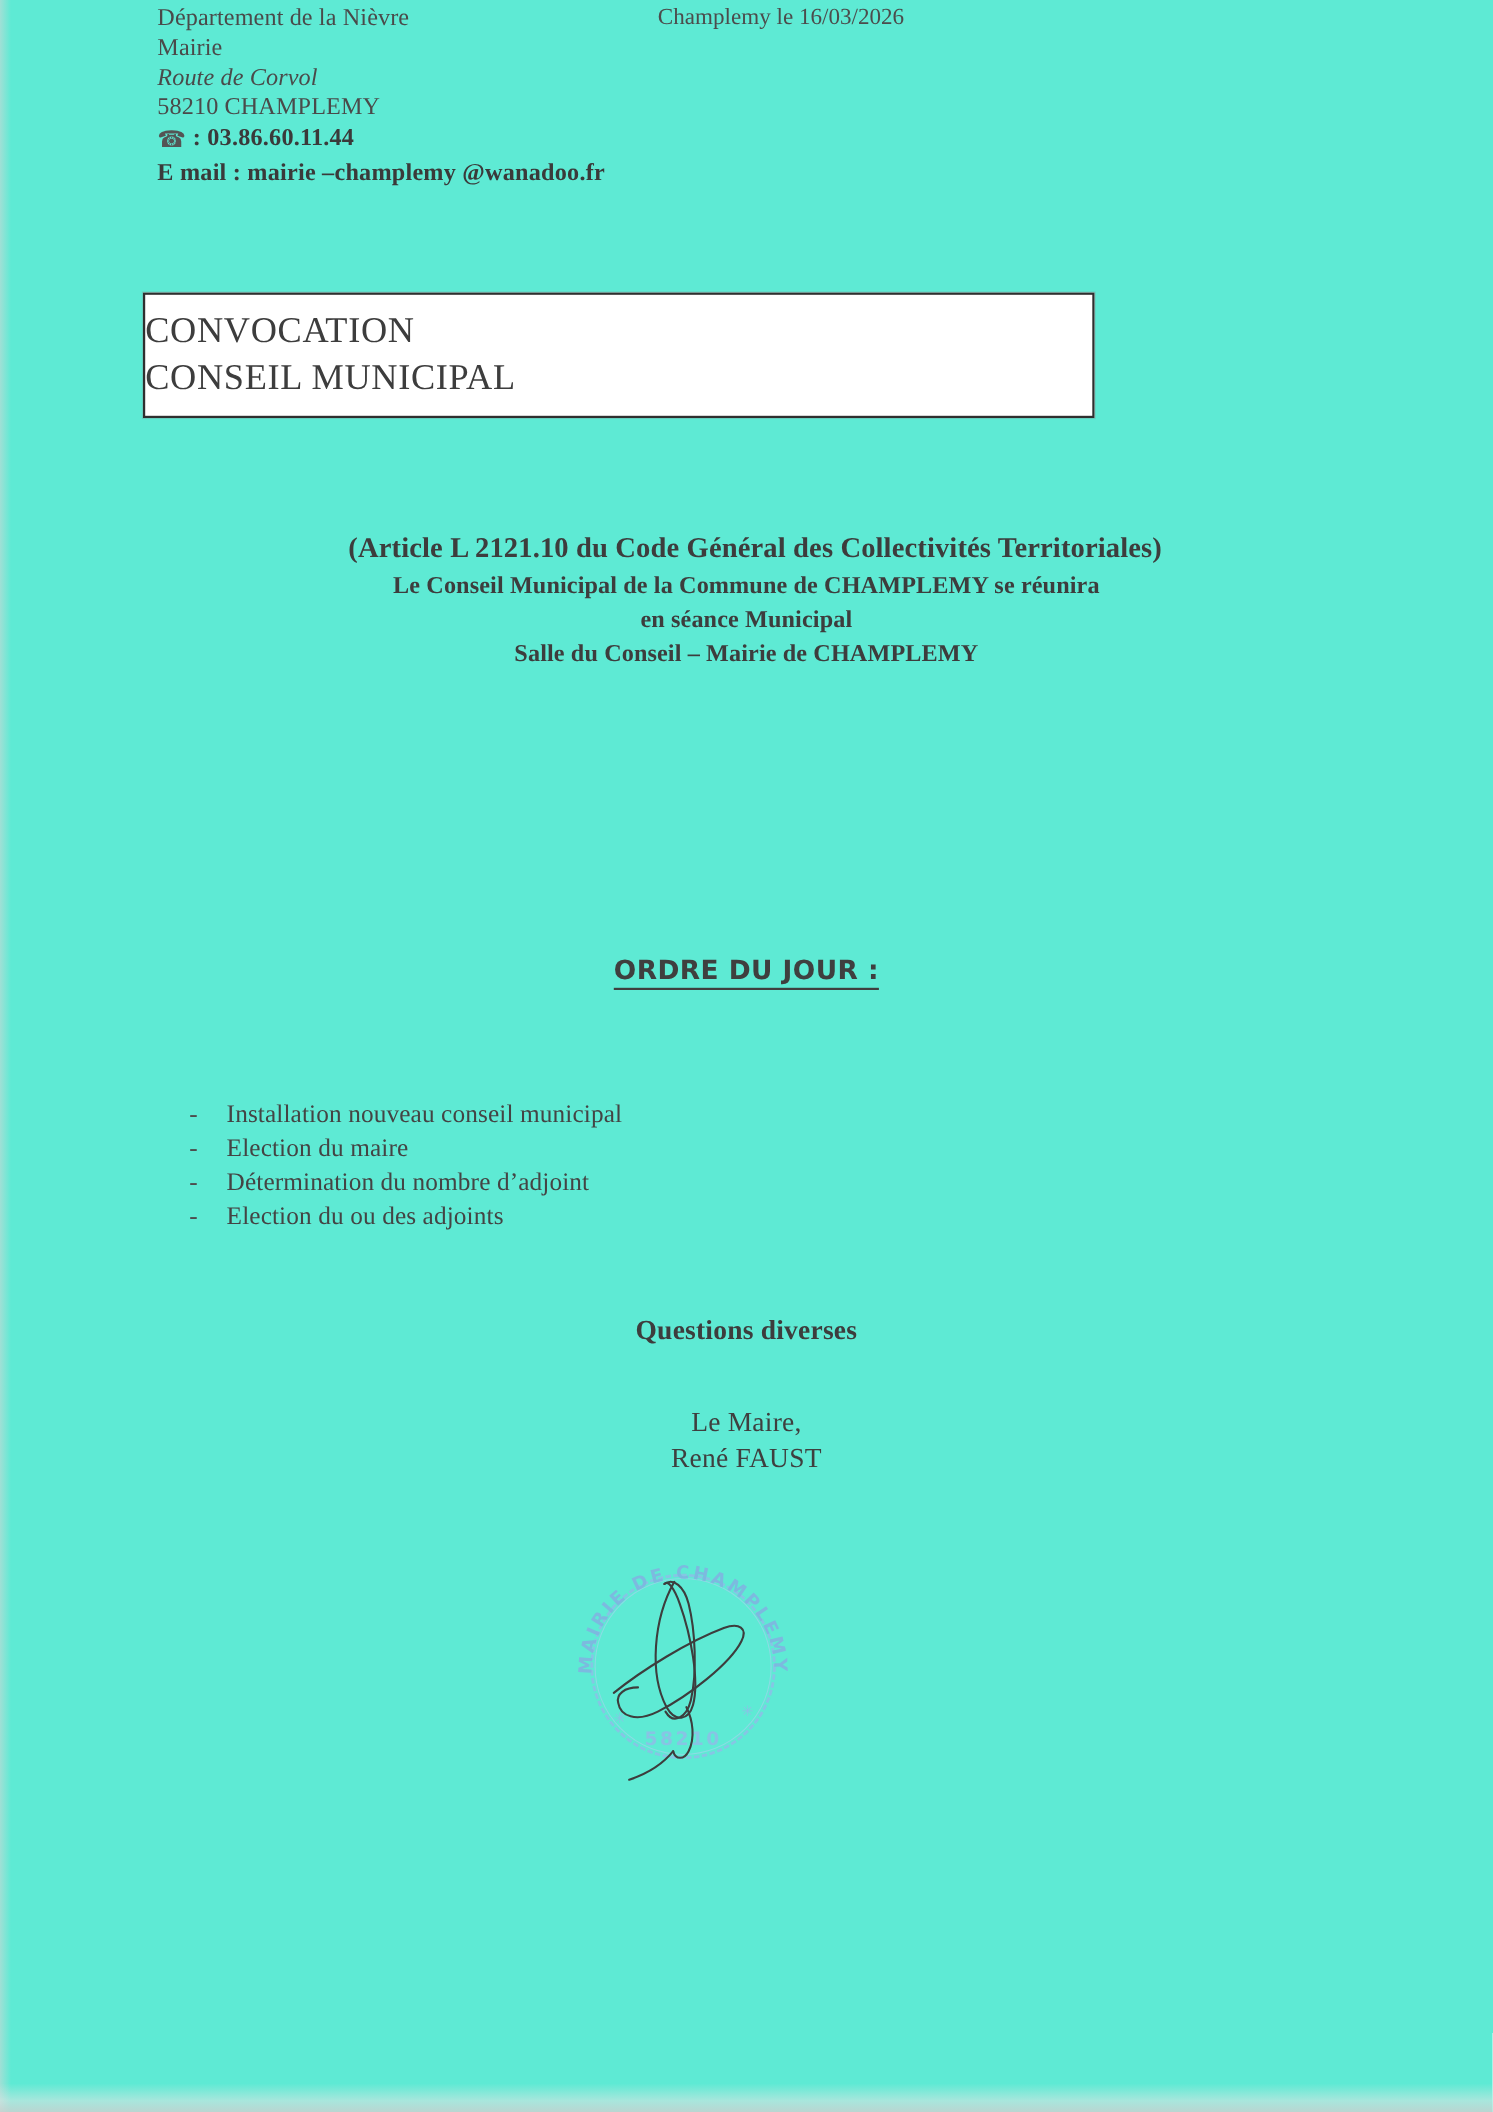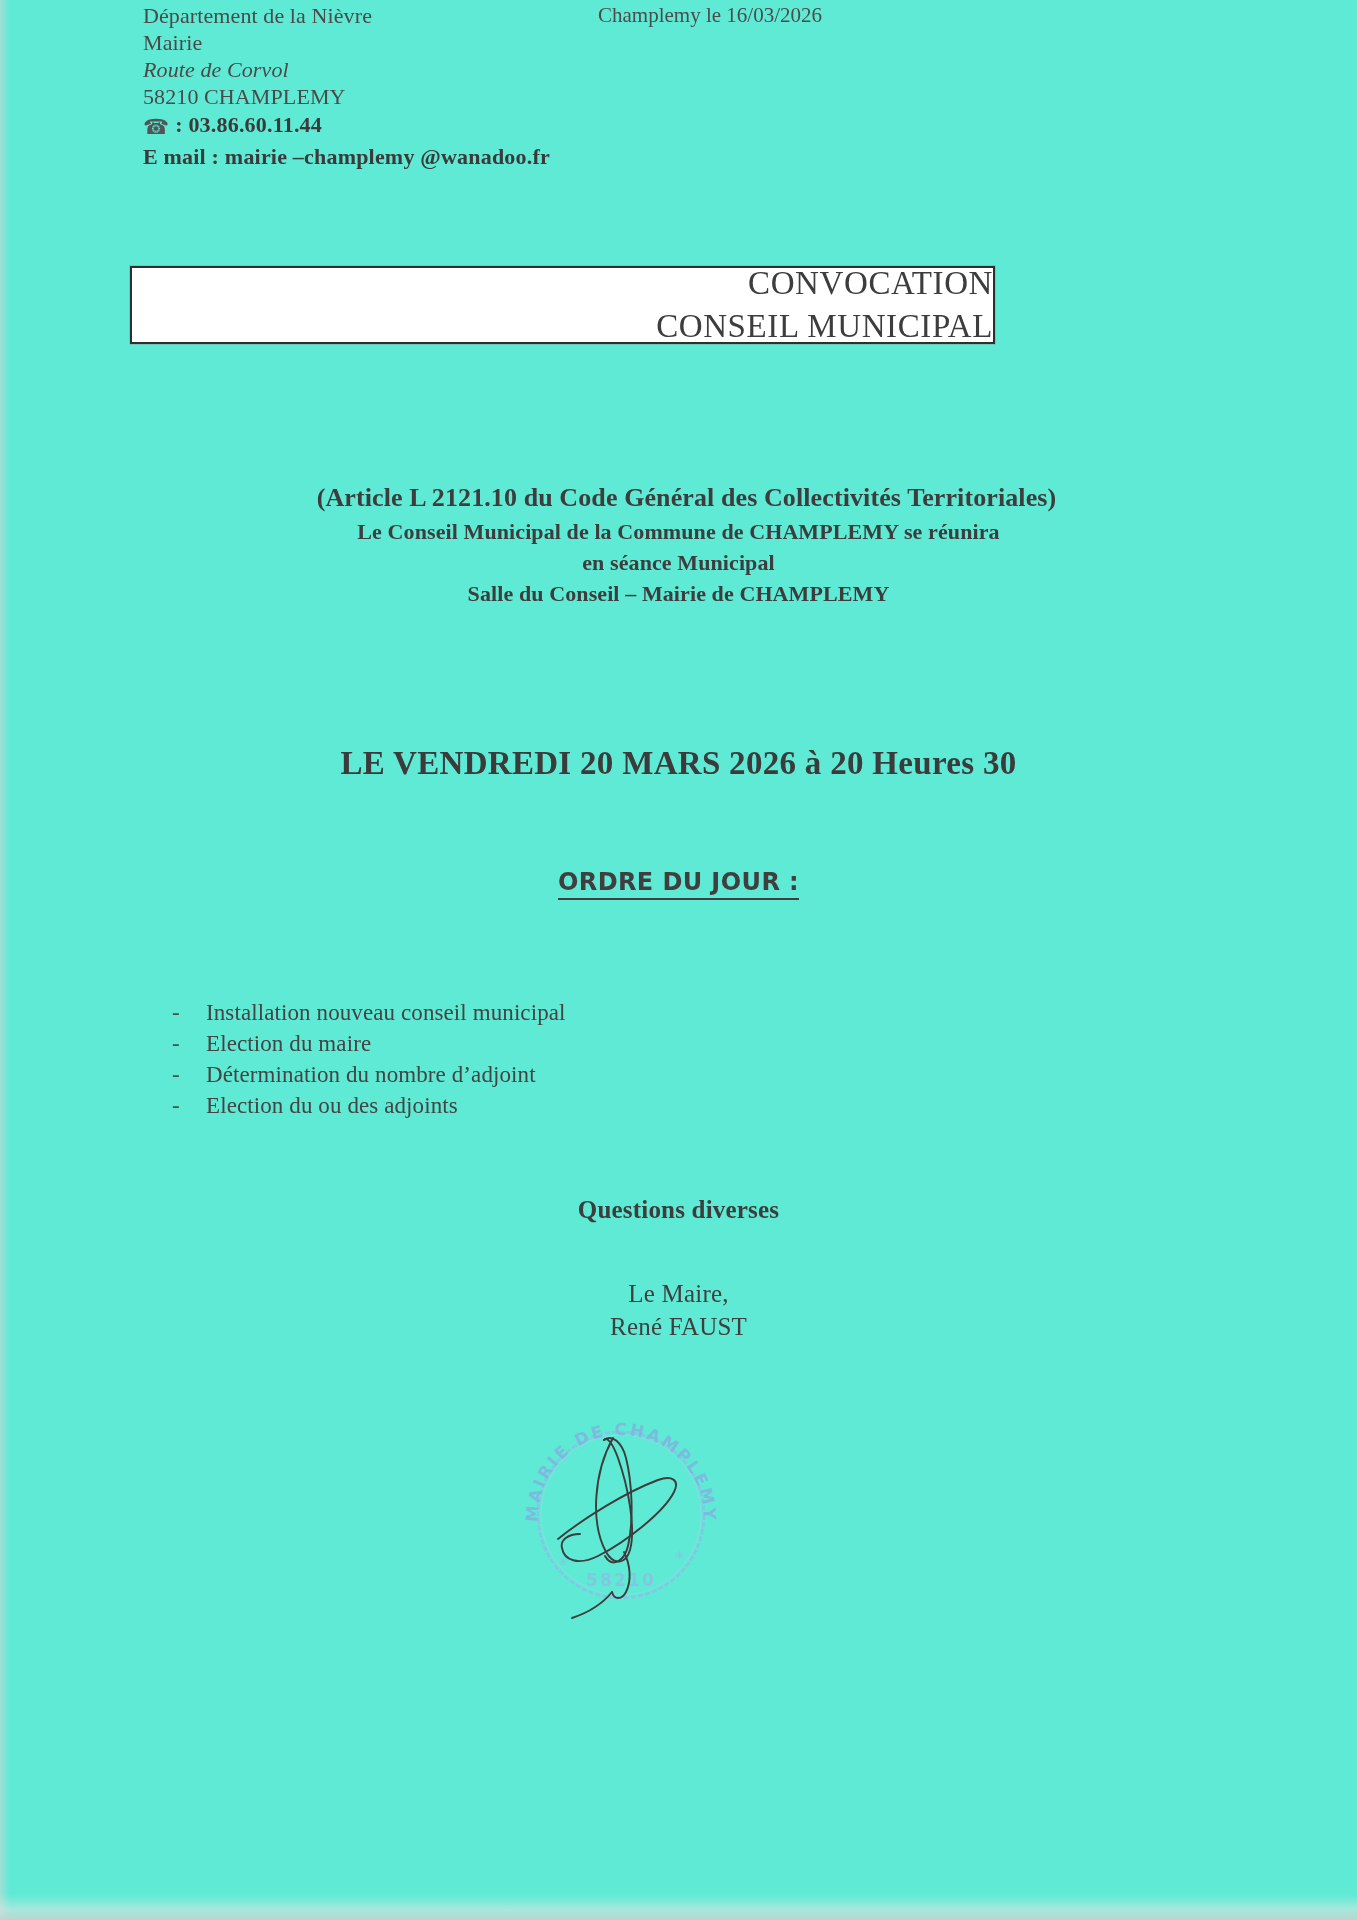--- a/index.html
+++ b/index.html
@@ -77,27 +77,27 @@
     margin-right: 2px;
   }
   .email-row { height: 34px; line-height: 34px; }
 
   
   .title-box {
     position: absolute;
     left: 130px;
     top: 266px;
     width: 865px;
-    height: 78px;
+    height: 114px;
     border: 2px solid #2f2f2f;
     box-shadow: inset 0 0 0 1px #ffffff, 0 0 0 1px rgba(120,120,120,0.25);
     box-sizing: border-box;
     display: flex;
     flex-direction: column;
-    align-items: flex-end;
+    align-items: flex-start;
     justify-content: center;
     background: #fff;
   }
   .title-line {
     font-size: 33px;
     letter-spacing: 0.6px;
     color: #3d3d3d;
     line-height: 1.30;
     white-space: nowrap;
   }
@@ -266,21 +266,20 @@
     <div class="title-line">CONSEIL MUNICIPAL</div>
   </div>
 
   <div class="meeting-block">
     <div class="meet-l2">(Article L 2121.10 du Code Général des Collectivités Territoriales)</div>
     <div class="meet-sm">Le Conseil Municipal de la Commune de CHAMPLEMY se réunira</div>
     <div class="meet-sm">en séance Municipal</div>
     <div class="meet-sm">Salle du Conseil – Mairie de CHAMPLEMY</div>
   </div>
 
-  <div class="date-headline">LE VENDREDI 20 MARS  2026 à 20 Heures 30</div>
 
   <div class="agenda-heading">
     <span>ORDRE DU JOUR :</span>
   </div>
 
   <div class="agenda-list">
     <div class="agenda-item">
       <span class="agenda-dash">-</span>
       <span class="agenda-text">Installation nouveau conseil municipal</span>
     </div>

